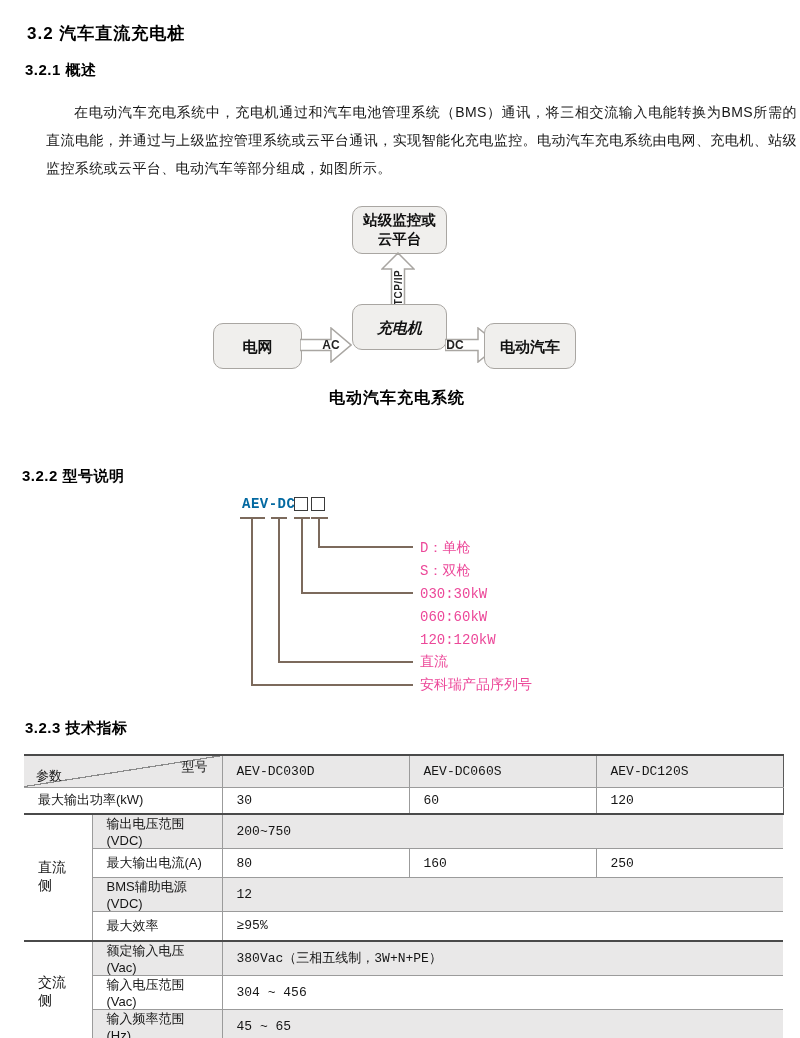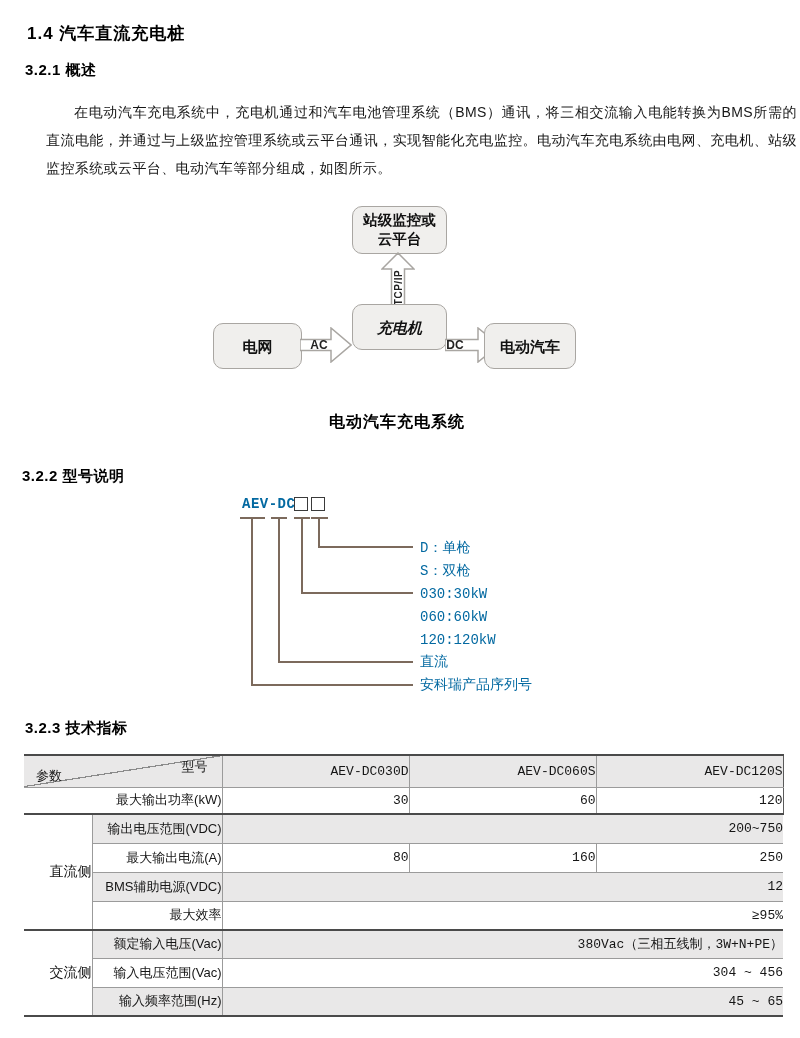--- a/index.html
+++ b/index.html
@@ -18,81 +18,81 @@
         display:flex;flex-direction:column;align-items:center;justify-content:center;
         font-weight:bold;font-size:15px;color:#111;line-height:19px;text-align:center;}
   .flabel{position:absolute;font-weight:bold;font-size:12px;color:#222;text-align:center;line-height:12px;}
   .tcp{position:absolute;font-weight:bold;font-size:10px;color:#222;text-align:center;
        transform:rotate(-90deg);line-height:13px;letter-spacing:0.5px;}
   .caption{position:absolute;font-weight:bold;font-size:16px;color:#000;text-align:center;letter-spacing:1px;}
 
   
   .treeline{position:absolute;background:#7c6a5c;}
   .sq{position:absolute;width:12px;height:12px;border:1.5px solid #3a3a3a;background:#fff;}
-  .legend{position:absolute;left:420px;height:22px;line-height:22px;font-size:14px;color:#0369a1;
+  .legend{position:absolute;left:420px;height:22px;line-height:22px;font-size:14px;color:#ec4899;
           white-space:nowrap;font-family:"Liberation Mono","DejaVu Sans Mono",monospace;}
   .modeltxt{position:absolute;font-size:14px;color:#0369a1;font-family:"Liberation Mono","DejaVu Sans Mono",monospace;font-weight:bold;letter-spacing:0.5px;}
 
   
   table.spec{border-collapse:collapse;table-layout:fixed;width:759px;
              border-top:2.5px solid #4a4a4a;border-bottom:2.5px solid #4a4a4a;
              font-size:13px;color:#151515;}
-  table.spec td{border:1px solid #9b9b9b;text-align:right;vertical-align:middle;
-                padding:0 0;overflow:hidden;}
+  table.spec td{border:1px solid #9b9b9b;text-align:left;vertical-align:middle;
+                padding:0 14px;overflow:hidden;}
   table.spec td.noleft{border-left:none;}
   table.spec td.noright{border-right:none;}
   table.spec td.darkright{border-right:1px solid #5a5a5a;}
   table.spec tr.sep td{border-bottom:2.5px solid #4a4a4a;}
   table.spec td.sepb{border-bottom:2.5px solid #4a4a4a;}
   table.spec td.gray{background:#e9e8e8;}
   .h32{height:32px}.h27{height:27px}.h29{height:29px}.h28{height:28px}
   td.corner{position:relative;background:
       linear-gradient(to bottom right,rgba(0,0,0,0) calc(50% - 1px),#8a8a8a calc(50% - 1px),#8a8a8a calc(50% + 0.2px),rgba(0,0,0,0) calc(50% + 0.2px)),#e9e8e8;}
   .corner-top{position:absolute;top:2px;right:14px;font-size:13px;}
   .corner-bot{position:absolute;bottom:2px;left:12px;font-size:13px;}
   .grouplbl{font-size:14px;background:#fff;}
 </style>
 </head>
 <body>
 
 <div class="page">
 
-  <h1 class="abs h1" style="left:27px;top:22px;">1.4 汽车直流充电桩</h1>
+  <h1 class="abs h1" style="left:27px;top:22px;">3.2 汽车直流充电桩</h1>
   <h2 class="abs h2" style="left:25px;top:61px;">3.2.1 概述</h2>
   <p class="abs para" style="left:25px;top:84px;width:751px;margin-left:21px;">在电动汽车充电系统中，充电机通过和汽车电池管理系统（BMS）通讯，将三相交流输入电能转换为BMS所需的直流电能，并通过与上级监控管理系统或云平台通讯，实现智能化充电监控。电动汽车充电系统由电网、充电机、站级监控系统或云平台、电动汽车等部分组成，如图所示。</p>
 
   <div class="abs" style="left:0;top:0;width:800px;height:0;">
 
     <div class="fbox" style="left:352px;top:206px;width:93px;height:46px;font-size:14.5px;">
       <span>站级监控或</span>
       <span>云平台</span>
     </div>
 
     <svg class="abs" style="left:381px;top:252px;" width="34" height="71" viewBox="0 0 34 71">
       <polygon points="17,1 33,17 23.5,17 23.5,54 33,54 17,70 1,54 10.5,54 10.5,17 1,17" fill="#ffffff" stroke="#a9a6a2" stroke-width="1.5"></polygon>
     </svg>
     <div class="tcp" style="left:368px;top:281px;width:60px;height:13px;">TCP/IP</div>
 
     <div class="fbox" style="left:213px;top:323px;width:87px;height:44px;">电网</div>
 
     <svg class="abs" style="left:300px;top:327px;" width="52" height="36" viewBox="0 0 52 36" preserveAspectRatio="none">
       <polygon points="0,12.5 31,12.5 31,1 51,18 31,35 31,23.5 0,23.5" fill="#ffffff" stroke="#a9a6a2" stroke-width="1.5"></polygon>
     </svg>
-    <div class="flabel" style="left:304px;top:339px;width:30px;">AC</div>
+    <div class="flabel" style="left:316px;top:339px;width:30px;">AC</div>
 
     <div class="fbox" style="left:352px;top:304px;width:93px;height:44px;font-style:italic;">充电机</div>
 
     <svg class="abs" style="left:445px;top:327px;" width="55" height="36" viewBox="0 0 55 36" preserveAspectRatio="none">
       <polygon points="0,12.5 33,12.5 33,1 54,18 33,35 33,23.5 0,23.5" fill="#ffffff" stroke="#a9a6a2" stroke-width="1.5"></polygon>
     </svg>
     <div class="flabel" style="left:440px;top:339px;width:30px;">DC</div>
 
     <div class="fbox" style="left:484px;top:323px;width:90px;height:44px;">电动汽车</div>
 
-    <div class="caption" style="left:97px;top:412px;width:600px;">电动汽车充电系统</div>
+    <div class="caption" style="left:97px;top:388px;width:600px;">电动汽车充电系统</div>
   </div>
 
   <h2 class="abs h2" style="left:22px;top:467px;">3.2.2 型号说明</h2>
 
   <div class="abs" style="left:0;top:0;width:800px;height:0;">
     <div class="modeltxt" style="left:242px;top:496px;">AEV-DC</div>
     <div class="sq" style="left:294px;top:497px;"></div>
     <div class="sq" style="left:311px;top:497px;"></div>
 
     <div class="treeline" style="left:240px;top:517px;width:25px;height:2px;"></div>

